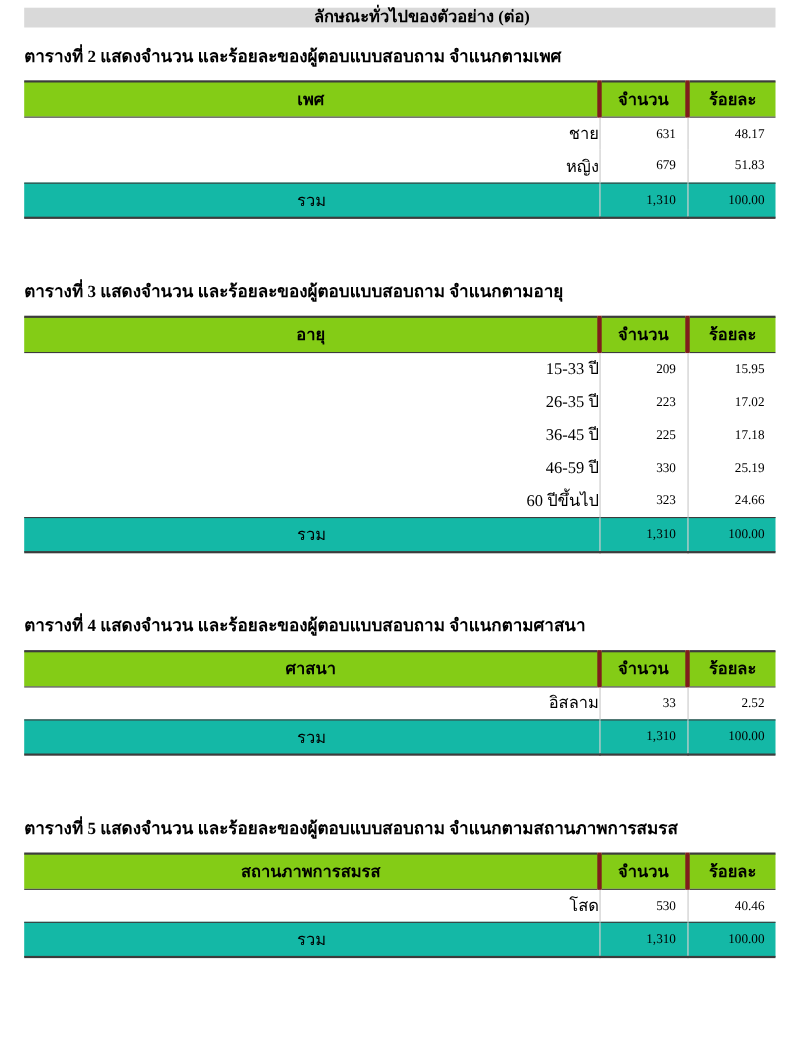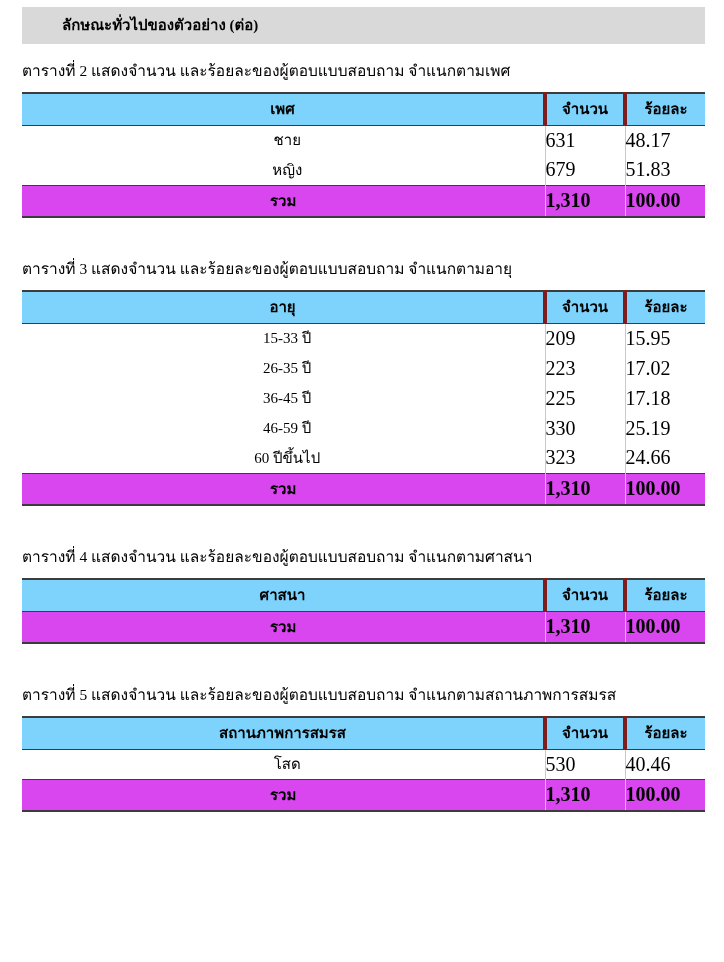--- a/index.html
+++ b/index.html
@@ -12,81 +12,81 @@
     overflow: hidden;
     font-family: "Liberation Serif", "DejaVu Serif", serif;
     color: #000000;
   }
   .page {
     width: 724px;
     height: 962px;
     padding: 7px 19px 0 22px;
   }
   .header-bar {
-    height: 37px;
+    height: 18px;
     background: #d9d9d9;
     display: flex;
     align-items: center;
-    justify-content: flex-start;
+    justify-content: center;
     padding-left: 40px;
   }
   .header-bar span {
     font-weight: bold;
     font-size: 15px;
     line-height: 1;
   }
-  .table-section { margin-top: 40px; }
+  .table-section { margin-top: 56px; }
   .table-section.first { margin-top: 16px; }
   .caption {
-    font-weight: normal;
+    font-weight: bold;
     font-size: 15.5px;
     height: 22px;
     line-height: 22px;
     margin-bottom: 10px;
     white-space: nowrap;
   }
   table.data-table {
     width: 100%;
     border-collapse: collapse;
     table-layout: fixed;
     border-top: 2px solid #3c3c3c;
     border-bottom: 2px solid #3c3c3c;
     font-size: 15px;
   }
   col.col-cat { width: auto; }
   col.col-num { width: 80px; }
   thead th {
-    background: #7dd3fc;
+    background: #84cc16;
     height: 32px;
     font-weight: bold;
     border-bottom: 1px solid #3c3c3c;
     text-align: center;
     vertical-align: middle;
     padding: 0;
   }
   thead th.num-col { border-left: 4px solid #7f1d1d; }
   tbody td {
     height: 30px;
     vertical-align: middle;
     padding: 0;
     font-size: 15px;
   }
   tbody td.cat {
-    text-align: center;
+    text-align: right;
     padding-left: 8px;
   }
   tbody td.num {
-    text-align: left;
+    text-align: right;
     padding-right: 10px;
     border-left: 1px solid #c9c9c9;
-    font-size: 20px;
+    font-size: 12px;
   }
   tr.total-row td {
-    background: #d946ef;
-    font-weight: bold;
+    background: #14b8a6;
+    font-weight: normal;
     border-top: 1px solid #3c3c3c;
     height: 32px;
   }
   tr.total-row td.cat {
     text-align: center;
     padding-left: 0;
   }
 </style>
 </head>
 <body>
@@ -191,20 +191,25 @@
           <col class="col-num">
         </colgroup>
       <thead>
         <tr>
           <th>ศาสนา</th>
           <th class="num-col">จำนวน</th>
           <th class="num-col">ร้อยละ</th>
         </tr>
       </thead>
       <tbody>
+        <tr>
+          <td class="cat">อิสลาม</td>
+          <td class="num">33</td>
+          <td class="num">2.52</td>
+        </tr>
         <tr class="total-row">
           <td class="cat">รวม</td>
           <td class="num">1,310</td>
           <td class="num">100.00</td>
         </tr>
       </tbody>
     </table>
   </section>
 
   <section class="table-section">

